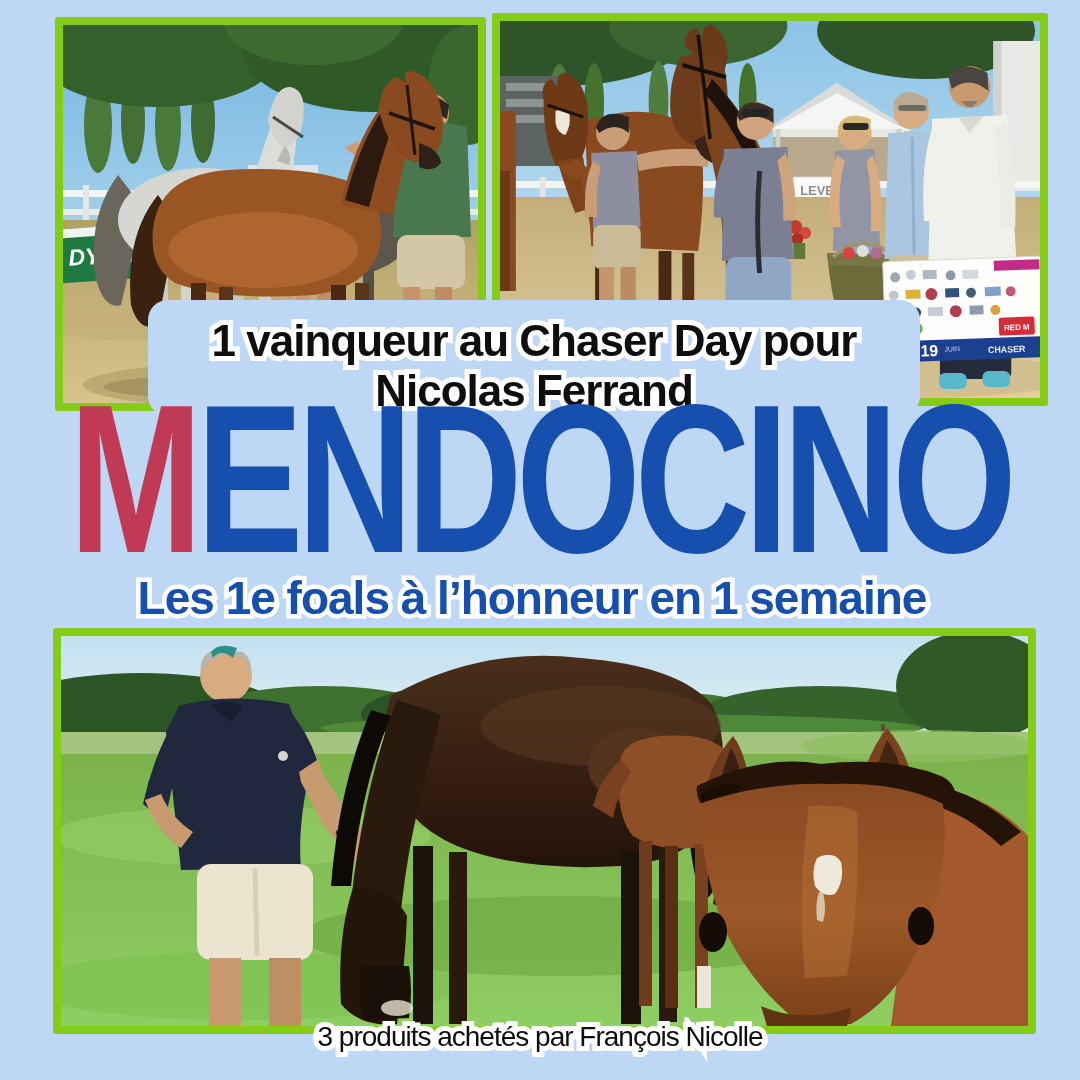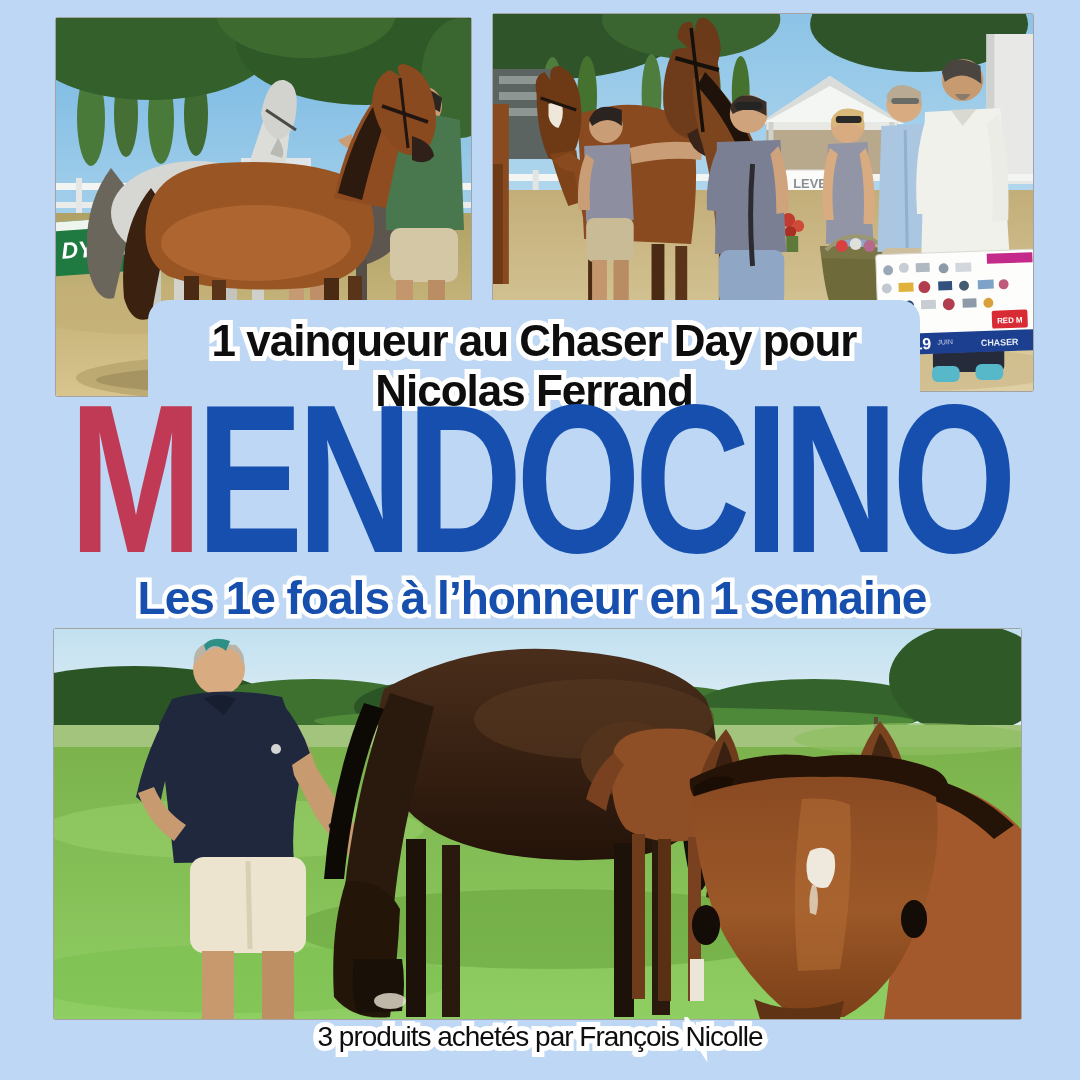--- a/index.html
+++ b/index.html
@@ -2,21 +2,21 @@
 <html><head>
 <meta charset="utf-8">
 <style>
   html,body{margin:0;padding:0;}
   body{
     width:1080px;height:1080px;
     font-family:"Liberation Sans",sans-serif;
     background:#bdd7f4;
   }
   .poster{position:relative;width:1080px;height:1080px;overflow:hidden;background:#bdd7f4;}
-  .photo{position:absolute;margin:0;padding:1px;overflow:hidden;border-radius:3px;background:#a3a3a3;}
+  .photo{position:absolute;margin:0;padding:8px;overflow:hidden;border-radius:3px;background:#84cc16;}
   .photo svg{display:block;width:100%;height:100%;}
   #photo-tl{left:55px;top:17px;width:415px;height:378px;}
   #photo-tr{left:492px;top:13px;width:540px;height:377px;}
   #photo-bottom{left:53px;top:628px;width:967px;height:390px;}
 
   
   .olwrap{position:relative;text-align:center;}
   .olwrap .st,.olwrap .fi{display:inline-block;white-space:nowrap;}
   .olwrap .st{position:absolute;left:50%;transform:translateX(-50%);top:0;color:#fff;-webkit-text-stroke:10px #fff;z-index:0;}
   .olwrap .fi{position:relative;z-index:1;}

